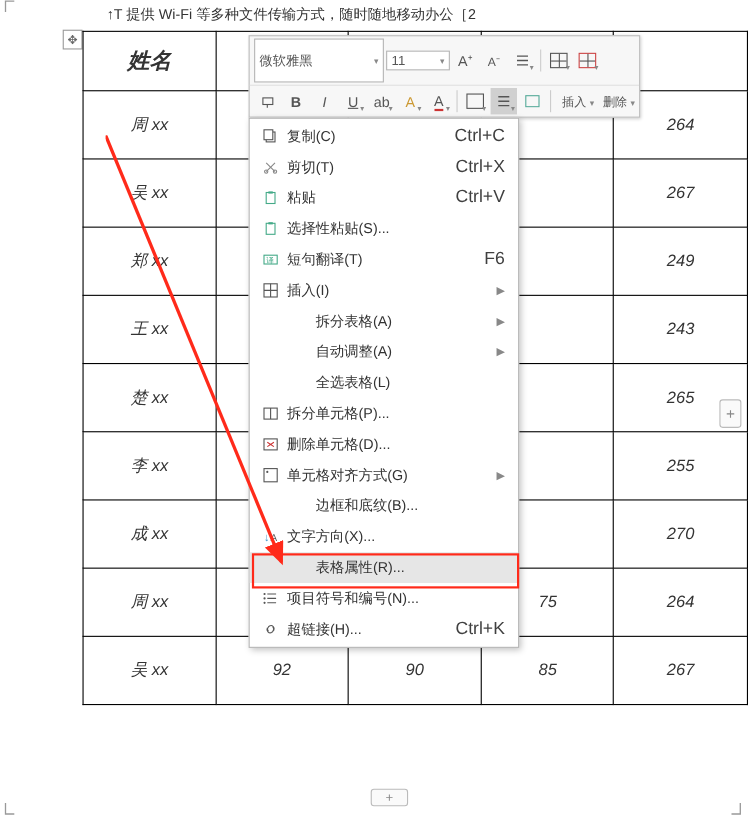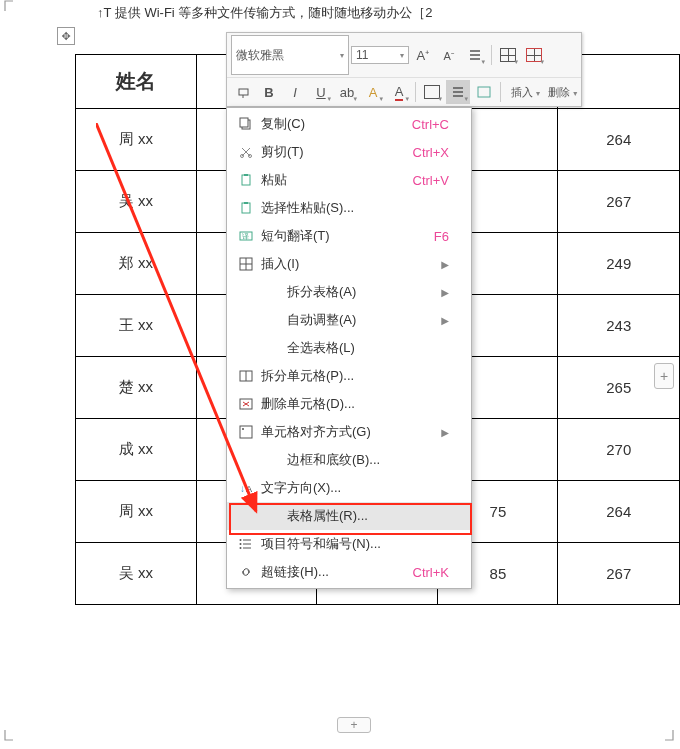--- a/index.html
+++ b/index.html
@@ -8,21 +8,21 @@
 .header-text { position: absolute; top: 4px; left: 97px; font-size: 13px; }
 
 .corner-mark { position: absolute; width: 12px; height: 12px; }
 .corner-mark svg { width: 100%; height: 100%; }
 .tl { top: 0; left: 2px; }
 .bl { bottom: 8px; left: 2px; }
 .br { bottom: 8px; right: 4px; }
 
 .move-handle { position: absolute; top: 27px; left: 57px; width: 18px; height: 18px; border: 1px solid #999; background: #fff; display: flex; align-items: center; justify-content: center; font-size: 11px; color: #666; }
 
-.data-table { position: absolute; top: 54px; left: 75px; border-collapse: collapse; }
+.data-table { position: absolute; top: 28px; left: 75px; border-collapse: collapse; font-style: italic; }
 .data-table td, .data-table th { border: 1.5px solid #000; text-align: center; vertical-align: middle; padding: 0; }
 .data-table th { height: 54px; width: 140px; font-size: 20px; font-weight: bold; }
 .data-table td { height: 62px; }
 .c-name { width: 140px; font-size: 15px; }
 .c-v { width: 110px; font-size: 15px; }
 .c-total { width: 110px; font-size: 15px; }
 
 
 .mini-toolbar { position: absolute; top: 32px; left: 226px; background: #f7f7f7; border: 1px solid #bcbcbc; box-shadow: 1px 1px 3px rgba(0,0,0,0.2); }
 .mt-row { display: flex; align-items: center; padding: 2px 4px; gap: 2px; }
@@ -36,25 +36,25 @@
 .tb-group .lab { font-size: 11px; }
 .chev { font-size: 8px; color: #888; }
 
 .icon-box { width: 16px; height: 14px; border: 1.2px solid #555; position: relative; }
 .icon-box::before, .icon-box::after { content: ""; position: absolute; background: #555; }
 .icon-box.grid::before { left: 50%; top: 0; bottom: 0; width: 1px; }
 .icon-box.grid::after { top: 50%; left: 0; right: 0; height: 1px; }
 
 
 .context-menu { position: absolute; top: 107px; left: 226px; width: 246px; background: #fff; border: 1px solid #b4b4b4; box-shadow: 2px 2px 6px rgba(0,0,0,0.25); padding: 2px 0; }
-.cm-item { display: flex; align-items: center; height: 28px; font-size: 13px; color: #333; padding: 0 22px 0 8px; }
+.cm-item { display: flex; align-items: center; height: 28px; font-size: 13px; color: #333; padding: 0 12px 0 8px; }
 .cm-item.hover { background: #e6e6e6; }
 .cm-icon { width: 22px; height: 20px; display: flex; align-items: center; justify-content: center; color: #555; }
 .cm-label { flex: 1; padding-left: 4px; }
-.cm-short { color: #ec4899; font-size: 13px; }
+.cm-short { color: #404040; font-size: 16px; }
 .cm-arrow { color: #888; font-size: 10px; }
 
 .indent .cm-label { padding-left: 30px; }
 
 .highlight-box { position: absolute; top: 503px; left: 229px; width: 243px; height: 32px; border: 2.5px solid #ff2a1a; pointer-events: none; }
 
 .red-arrow { position: absolute; top: 123px; left: 96px; width: 180px; height: 400px; pointer-events: none; }
 
 .side-plus { position: absolute; top: 363px; right: 6px; width: 20px; height: 26px; border: 1px solid #bbb; border-radius: 3px; background: #fafafa; display: flex; align-items: center; justify-content: center; color: #888; font-size: 14px; }
 
@@ -118,20 +118,27 @@
         <td class="c-total">243</td>
       </tr>
       <tr>
         <td class="c-name">楚 xx</td>
         <td class="c-v"></td>
         <td class="c-v"></td>
         <td class="c-v"></td>
         <td class="c-total">265</td>
       </tr>
       <tr>
+        <td class="c-name">李 xx</td>
+        <td class="c-v"></td>
+        <td class="c-v"></td>
+        <td class="c-v"></td>
+        <td class="c-total">255</td>
+      </tr>
+      <tr>
         <td class="c-name">成 xx</td>
         <td class="c-v"></td>
         <td class="c-v"></td>
         <td class="c-v"></td>
         <td class="c-total">270</td>
       </tr>
       <tr>
         <td class="c-name">周 xx</td>
         <td class="c-v">89</td>
         <td class="c-v">100</td>

